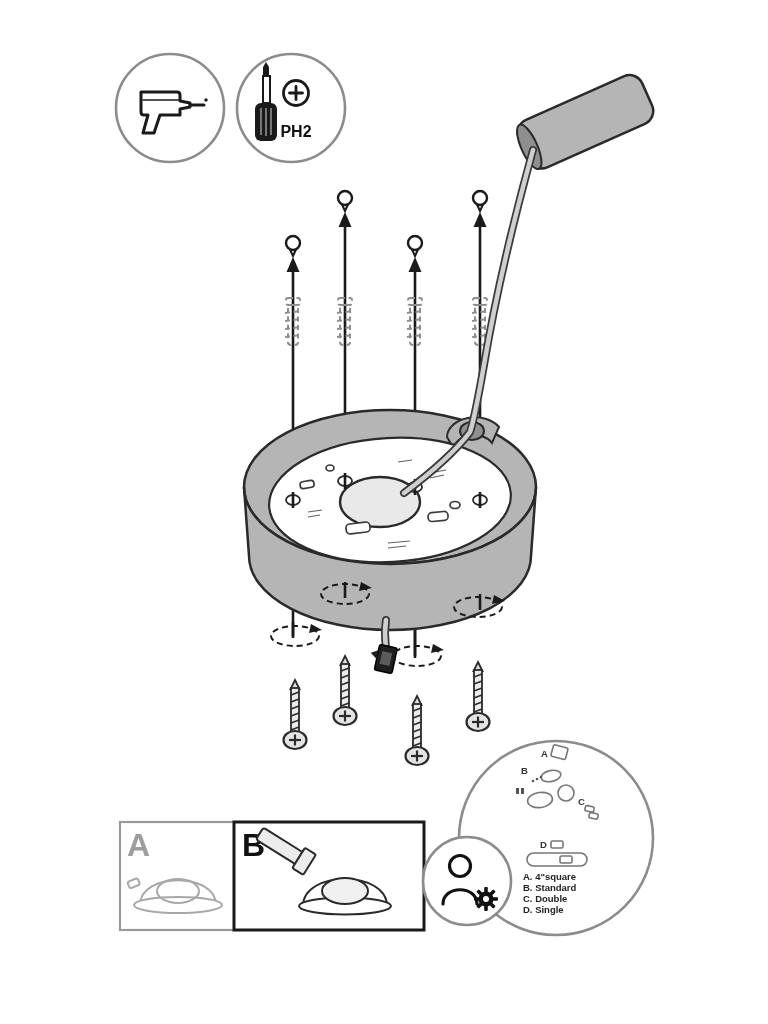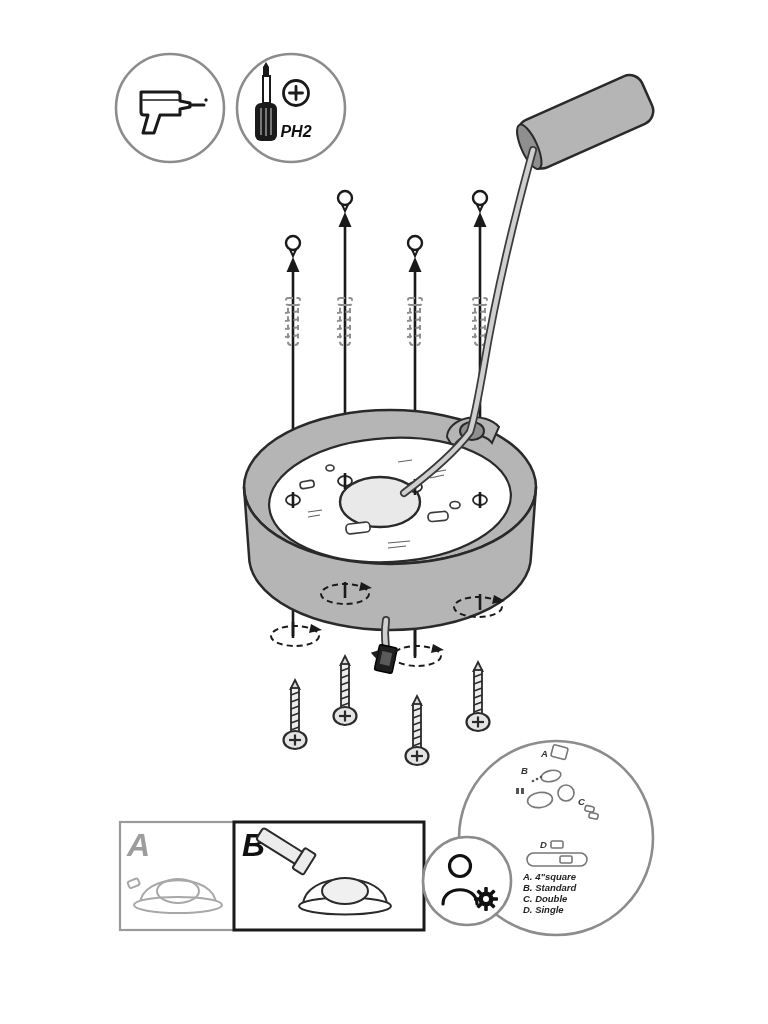--- a/index.html
+++ b/index.html
@@ -1,17 +1,17 @@
 <!DOCTYPE html>
 <html><head>
 <meta charset="utf-8">
 <style>
   html,body{margin:0;padding:0;background:#ffffff;}
   .canvas{position:relative;width:768px;height:1024px;background:#ffffff;overflow:hidden;
-          font-family:"Liberation Sans", sans-serif;font-style:italic;}
+          font-family:"Liberation Sans", sans-serif;}
   svg text{font-family:"Liberation Sans", sans-serif;}
   .ph2-label{font-size:16px;font-weight:bold;fill:#111;}
   .panel-label-a{font-size:32px;font-weight:bold;fill:#9d9d9d;}
   .panel-label-b{font-size:32px;font-weight:bold;fill:#111;}
   .tiny-label{font-size:9.5px;font-weight:bold;fill:#333;}
   .legend-line{font-size:9.5px;font-weight:bold;fill:#222;}
 </style>
 </head>
 <body>
 

